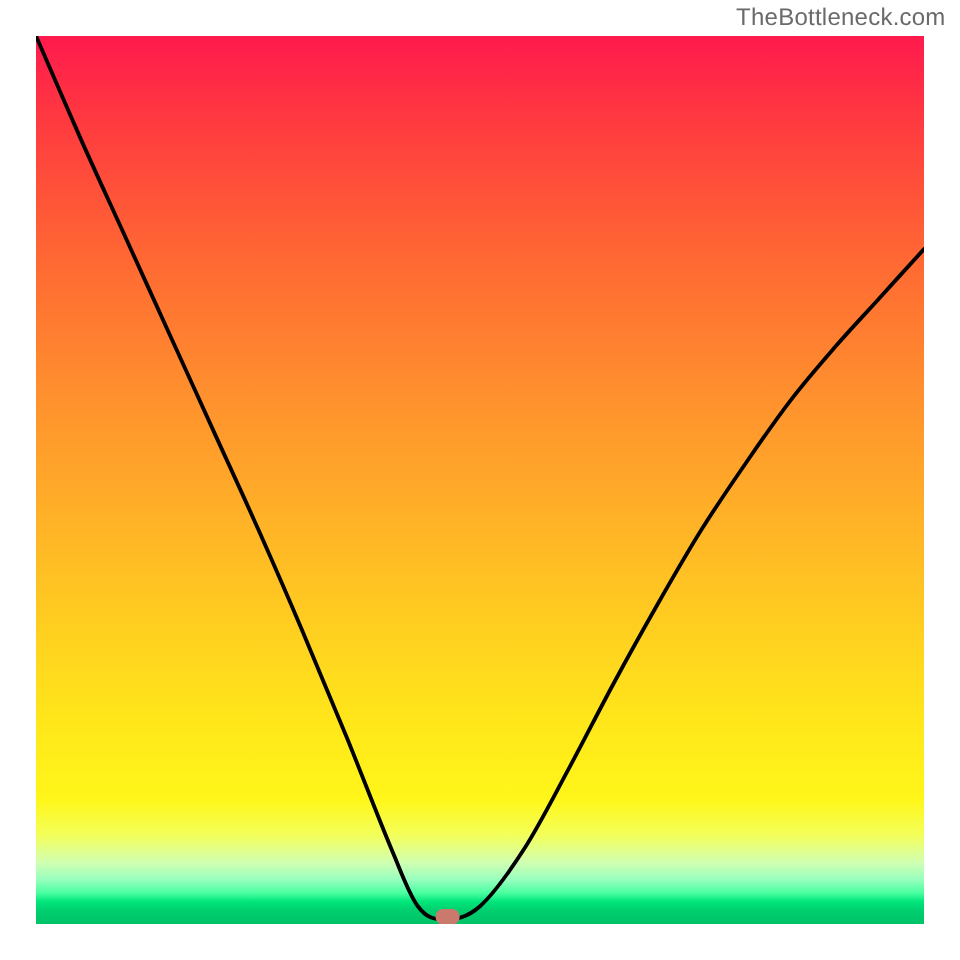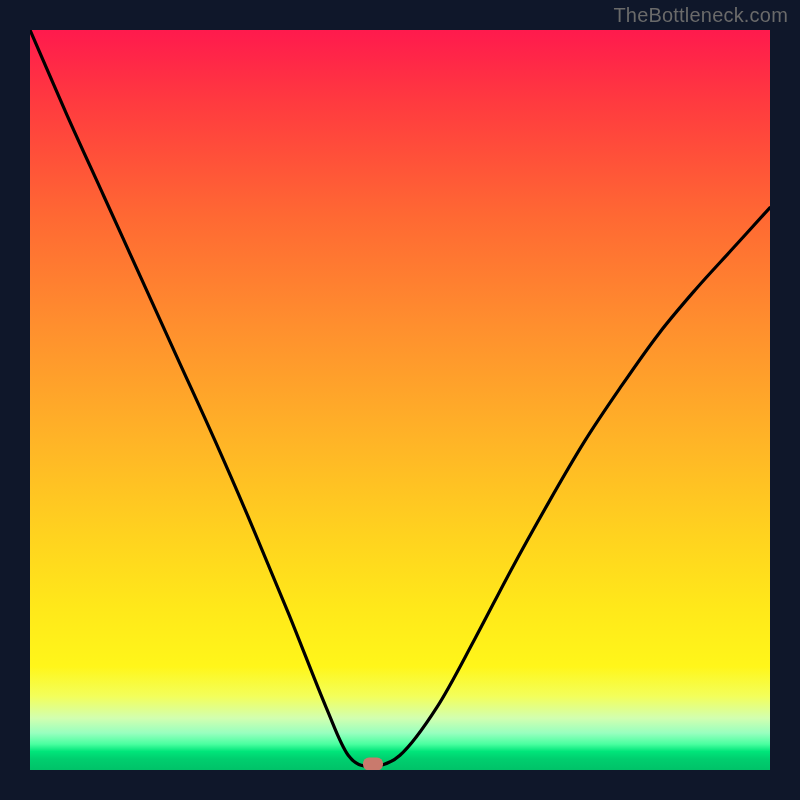--- a/index.html
+++ b/index.html
@@ -10,21 +10,21 @@
     background: #000;
     overflow: hidden;
     font-family: Arial, Helvetica, sans-serif;
   }
   .frame {
     position: absolute;
     top: 0;
     left: 0;
     width: 800px;
     height: 800px;
-    background: #0f172a;
+    background: #ffffff;
     text-decoration: underline;
   }
   .plot-area {
     position: absolute;
     top: 30px;
     left: 30px;
     width: 740px;
     height: 740px;
     overflow: hidden;
   }

